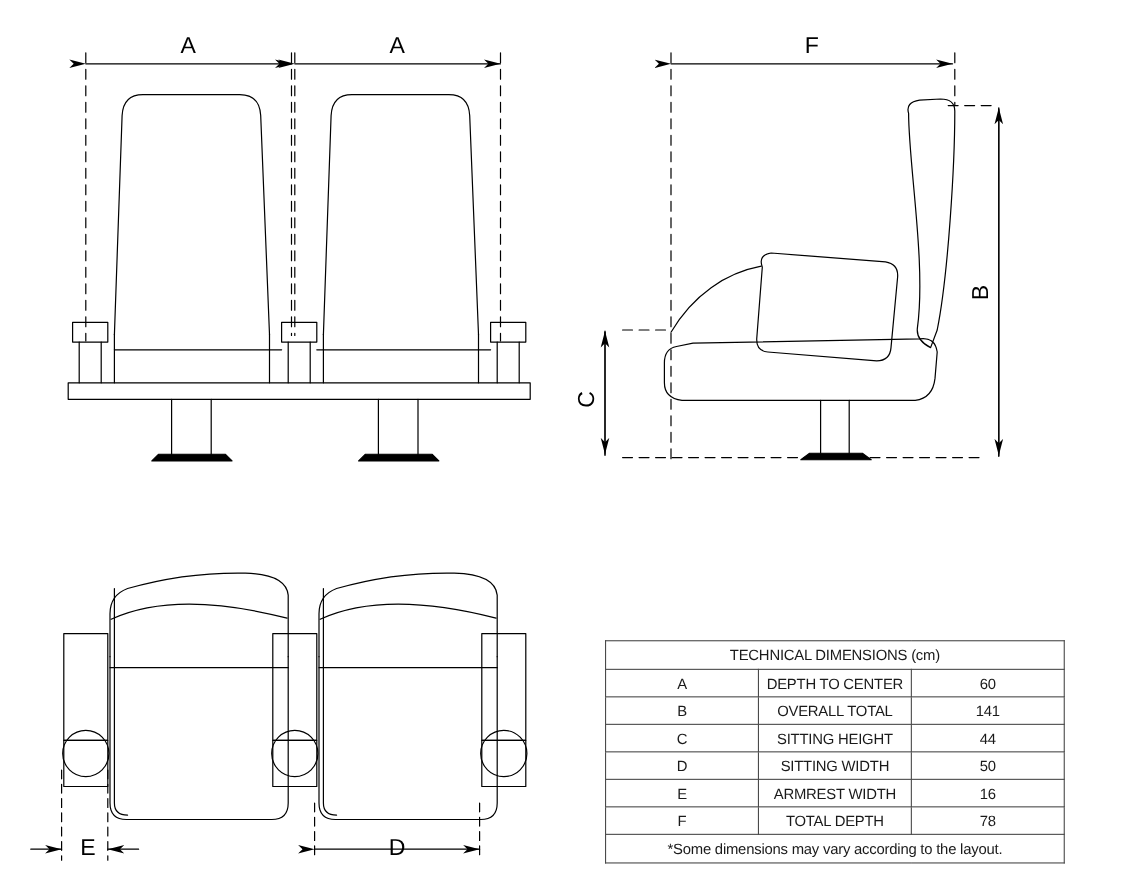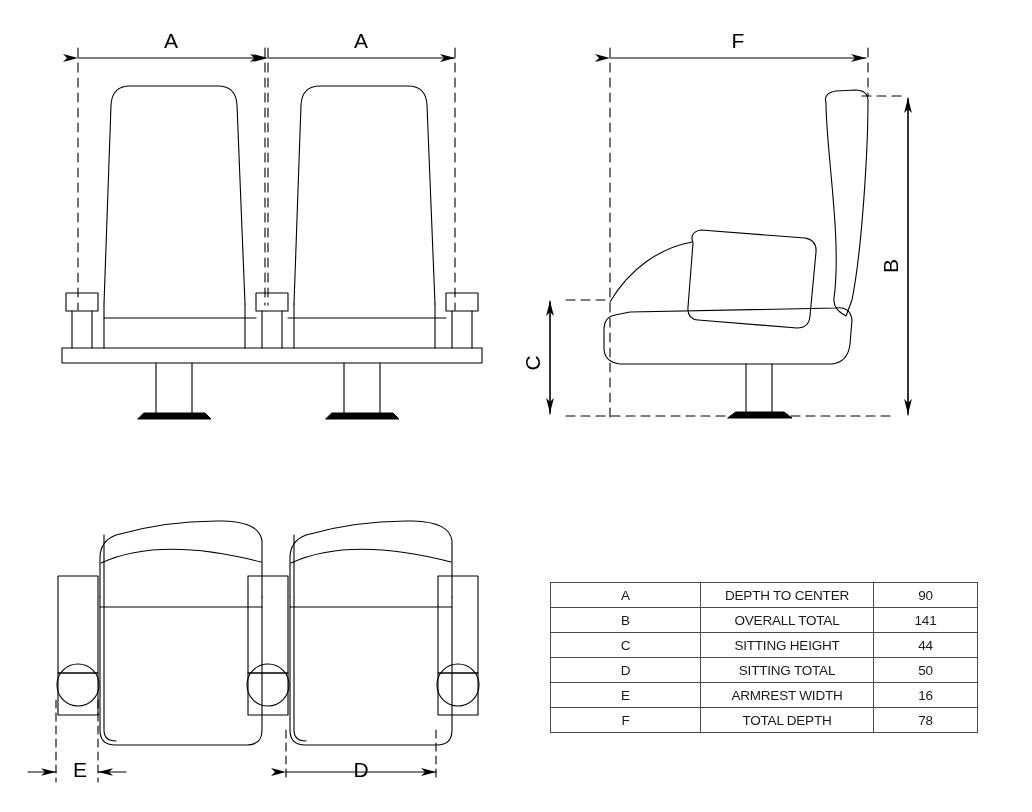--- a/index.html
+++ b/index.html
@@ -230,48 +230,54 @@
     <text class="dimlabel" x="738" y="48" text-anchor="middle">F</text>
     <text class="dimlabel" x="898" y="266" text-anchor="middle" transform="rotate(-90 898 266)">B</text>
     <text class="dimlabel" x="540" y="363" text-anchor="middle" transform="rotate(-90 540 363)">C</text>
 
     <text class="dimlabel" x="80" y="777" text-anchor="middle">E</text>
     <text class="dimlabel" x="361" y="777" text-anchor="middle">D</text>
   </svg>
 
   <table id="spec-table">
     <tbody>
+      <tr class="title-row">
+        <td class="title-cell" colspan="3">TECHNICAL DIMENSIONS (cm)</td>
+      </tr>
 
       <tr>
         <td class="c-key">A</td>
         <td class="c-desc">DEPTH TO CENTER</td>
-        <td class="c-val">90</td>
+        <td class="c-val">60</td>
       </tr>
       <tr>
         <td class="c-key">B</td>
         <td class="c-desc">OVERALL TOTAL</td>
         <td class="c-val">141</td>
       </tr>
       <tr>
         <td class="c-key">C</td>
         <td class="c-desc">SITTING HEIGHT</td>
         <td class="c-val">44</td>
       </tr>
       <tr>
         <td class="c-key">D</td>
-        <td class="c-desc">SITTING TOTAL</td>
+        <td class="c-desc">SITTING WIDTH</td>
         <td class="c-val">50</td>
       </tr>
       <tr>
         <td class="c-key">E</td>
         <td class="c-desc">ARMREST WIDTH</td>
         <td class="c-val">16</td>
       </tr>
       <tr>
         <td class="c-key">F</td>
         <td class="c-desc">TOTAL DEPTH</td>
         <td class="c-val">78</td>
       </tr>
 
+      <tr class="note-row">
+        <td class="note-cell" colspan="3">*Some dimensions may vary according to the layout.</td>
+      </tr>
     </tbody>
   </table>
 
 </div>
 
 </body></html>

